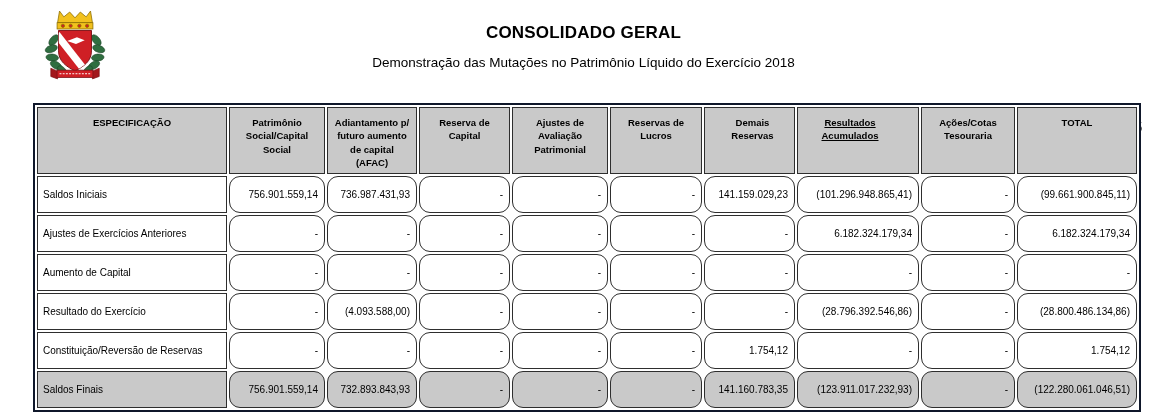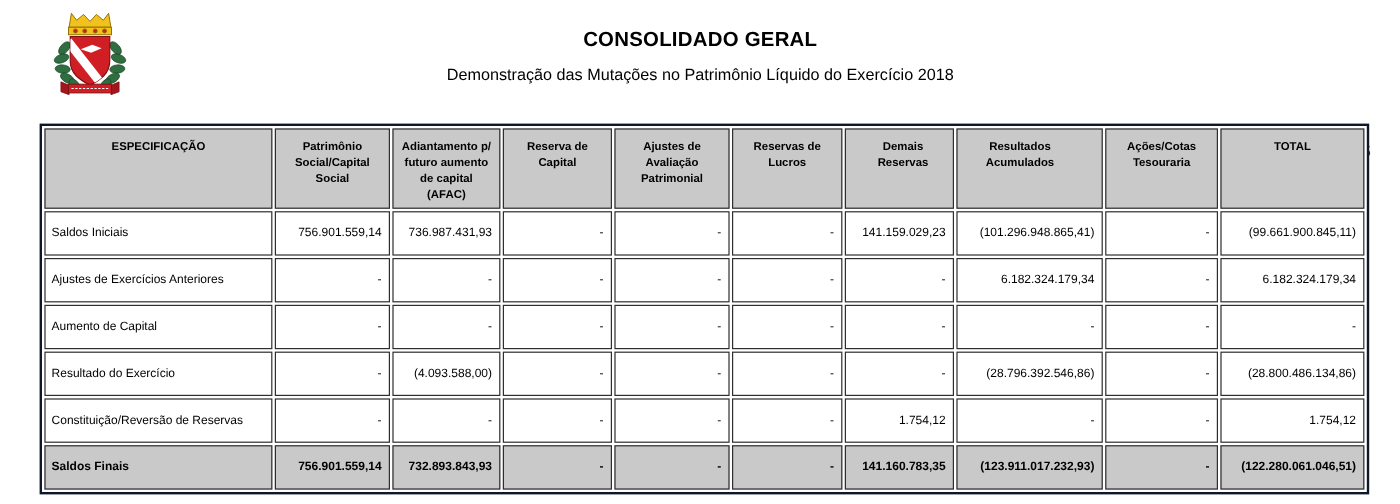--- a/index.html
+++ b/index.html
@@ -11,25 +11,25 @@
   .title { font-size:17px; font-weight:bold; letter-spacing:.2px; }
   .subtitle { font-size:13.5px; margin-top:12px; }
   .currency { position:absolute; top:80px; right:25px; font-size:16px; font-weight:bold;margin-top:38px; }
   table.dmpl { position:absolute; left:33px; top:103px; width:1096px;
                table-layout:fixed; border-collapse:separate; border-spacing:2px;
                border:2px solid #0f172a; background:#fff; }
   th, td { border:1px solid #2e2e2e; overflow:hidden; }
   th { background:#c9c9c9; font-size:9.5px; font-weight:bold; text-align:center;
        vertical-align:top; padding:8px 5px 4px; height:66px; line-height:1.4; }
   th:nth-child(7) { padding-left:13px; padding-right:7px; }
-  th:nth-child(8) { padding-left:15px; padding-right:31px; }
+  th:nth-child(8) { padding-left:15px; padding-right:31px;text-decoration:underline; }
   td { font-size:10px; height:37px; vertical-align:middle; padding:2px 6px; background:#fff; }
   td.lab { text-align:left; padding-left:5px; }
-  td.num { text-align:right; }
-  tr.total td { background:#c9c9c9; font-weight:bold; }
+  td.num { text-align:right;border-radius:11px; }
+  tr.total td { background:#c9c9c9; font-weight:normal; }
 </style>
 </head>
 <body>
 
 <div class="page">
 
   <div class="logo">
     <svg viewBox="0 0 64 82" width="62" height="80">
       <defs>
         <clipPath id="shieldClip">

